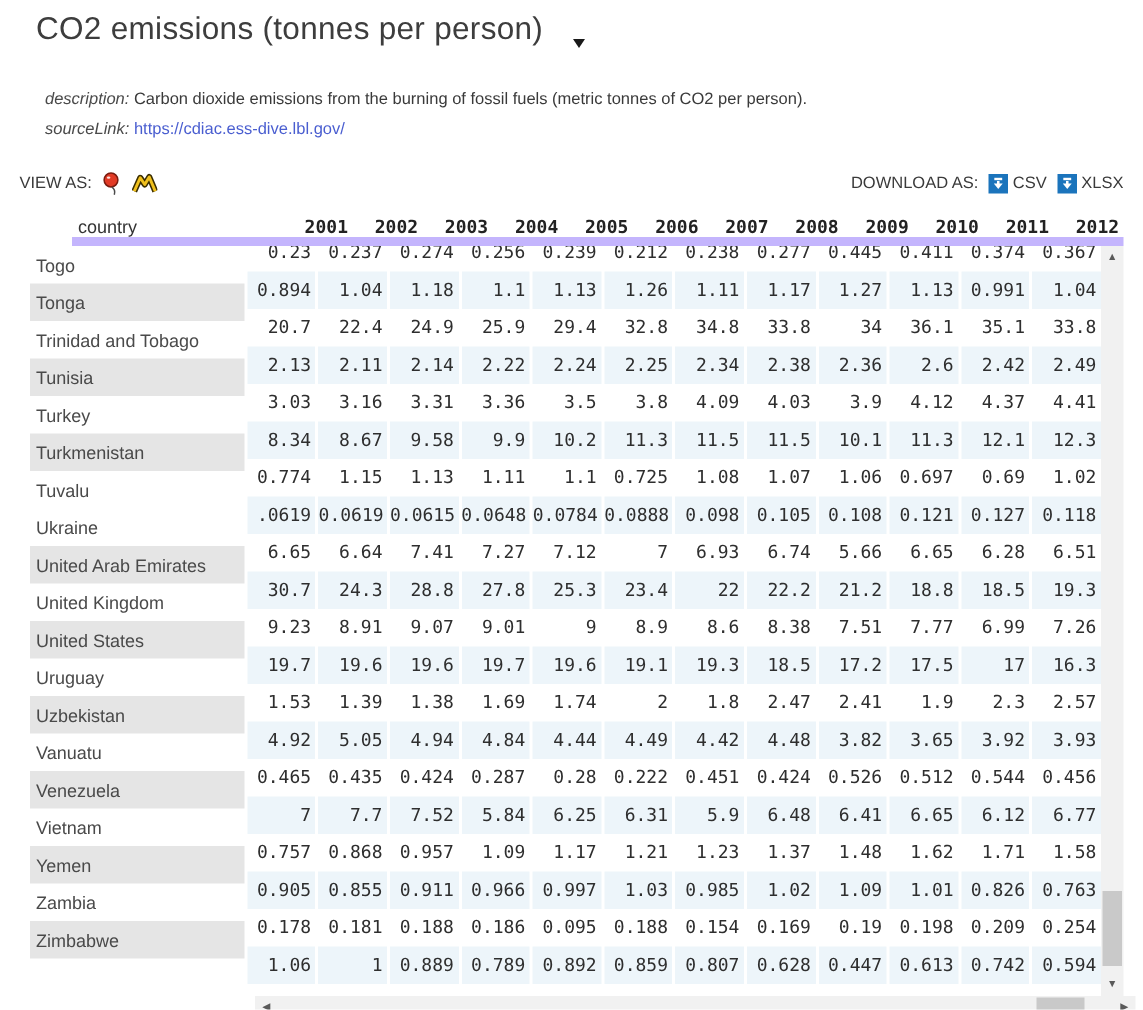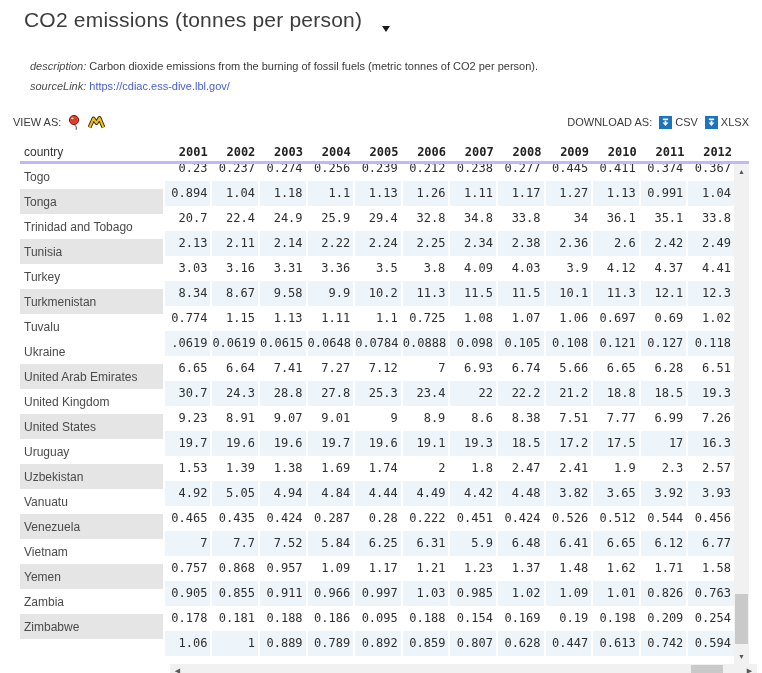--- a/index.html
+++ b/index.html
@@ -29,21 +29,21 @@
               margin:17px 0 0 0; font-size:11px; color:#3a3a3a; }
   .view-as { display:flex; align-items:center; gap:6px; }
   .chart-icon { display:inline-flex; cursor:pointer; }
   .download-as { display:flex; align-items:center; }
   .dl-btn { display:inline-flex; align-items:flex-start; gap:3px; margin-left:7px; cursor:pointer; }
   .dl-icon { width:13px; height:13px; background:#1b74bc; display:inline-flex;
              align-items:center; justify-content:center; }
 
   
   .data-table { margin:13px 0 0 7px; }
-  .thead { display:flex; height:20px; border-bottom:3px solid #c4b5fd; align-items:center; }
+  .thead { display:flex; height:20px; border-bottom:6px solid #c4b5fd; align-items:center;margin-left:28px; }
   .th-country { width:143px; font-size:12px; color:#333; padding-left:4px; }
   .year-row { width:570px; margin-left:2px; display:flex; gap:2px; }
   .th-year { flex:1; text-align:right; padding-right:3px;
              font-family:"DejaVu Sans Mono", monospace; font-weight:bold; font-size:12px; color:#222; }
 
   .tbody { display:flex; height:500px; }
   .country-col { width:143px; }
   .country-cell { height:25px; line-height:27px; padding-left:4px; font-size:12px;
                   color:#4a4a4a; white-space:nowrap; overflow:hidden; }
   .country-cell.alt { background:#e5e5e5; }

